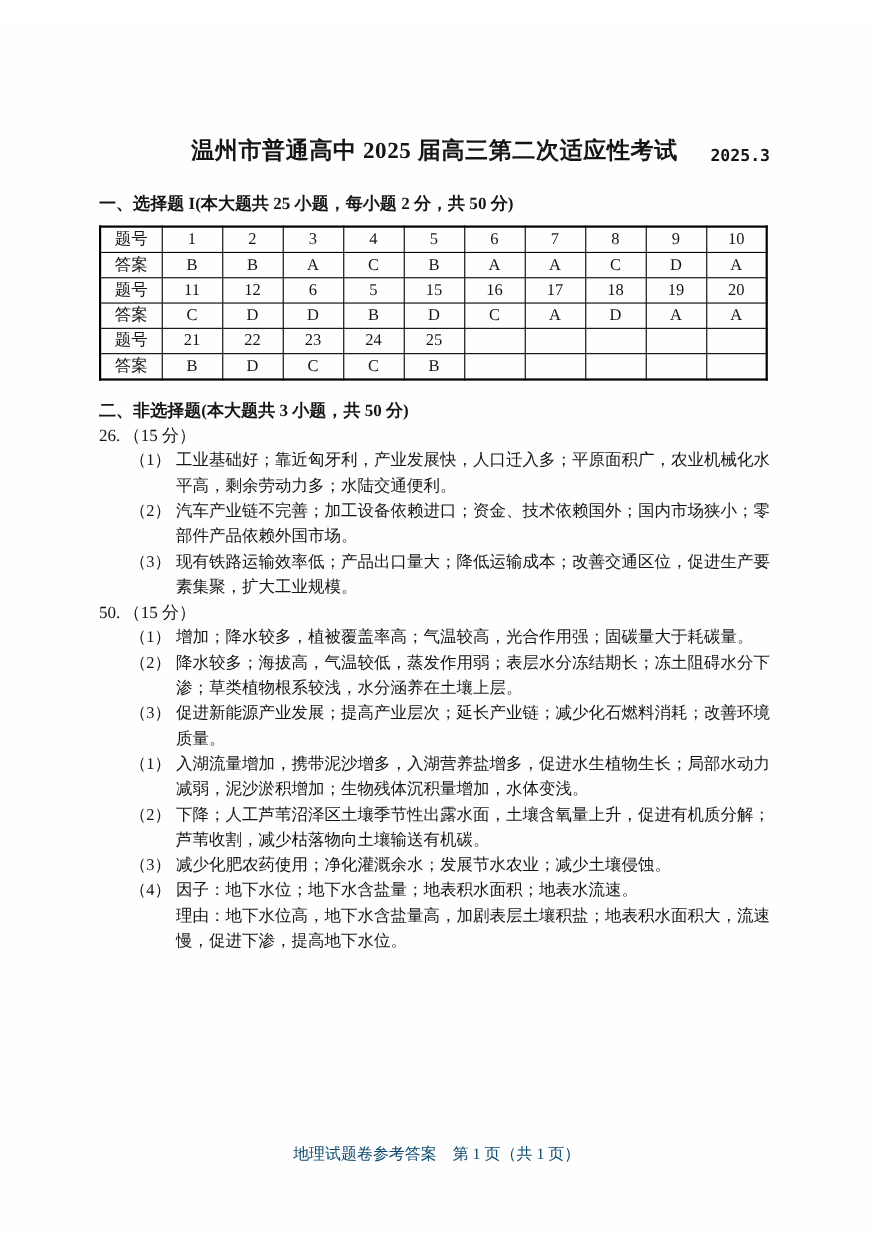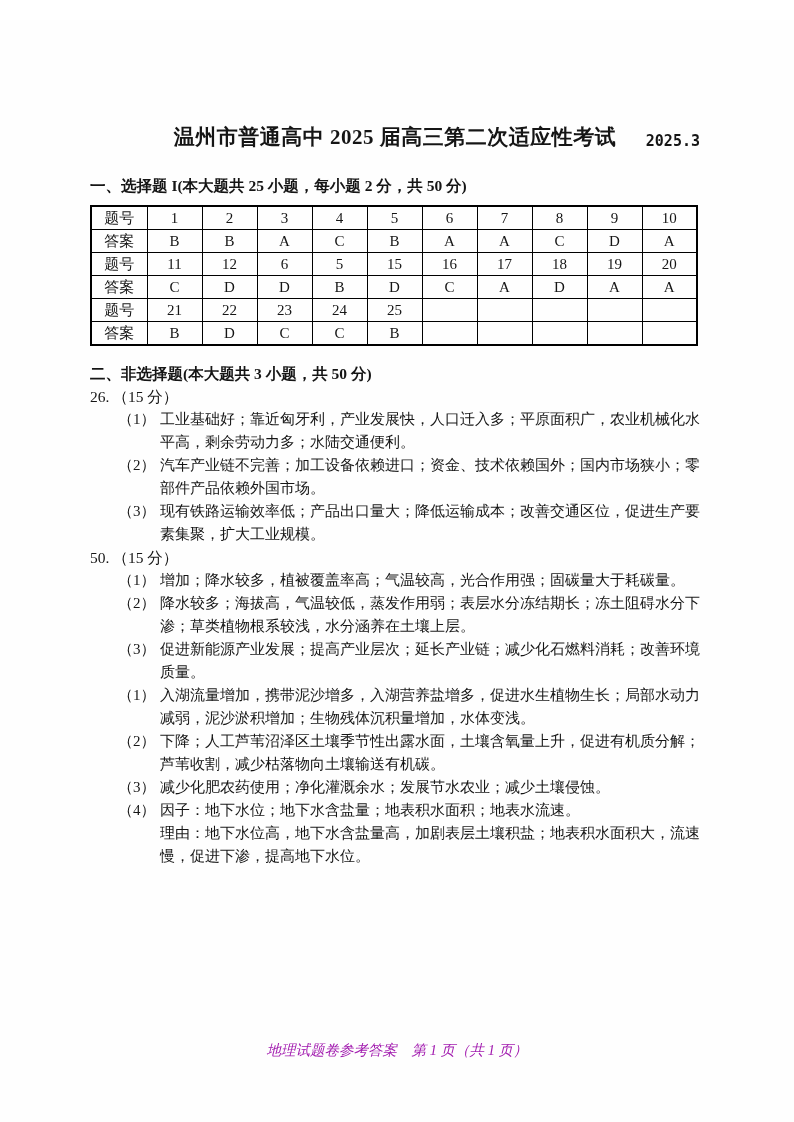--- a/index.html
+++ b/index.html
@@ -86,22 +86,21 @@
     top: 0;
   }
   .page-footer {
     position: absolute;
     left: 0;
     right: 0;
     top: 1020px;
     text-align: center;
     font-size: 14.5px;
     line-height: 20px;
-    color: #a21caf;
-    font-style: italic;
+    color: #0c4a6e;
   }
 </style>
 </head>
 <body>
 
 <div class="page">
   <div class="content">
 
     <header class="doc-header">
       <h1 class="title-line1">温州市普通高中 2025 届高三第二次适应性考试</h1>

